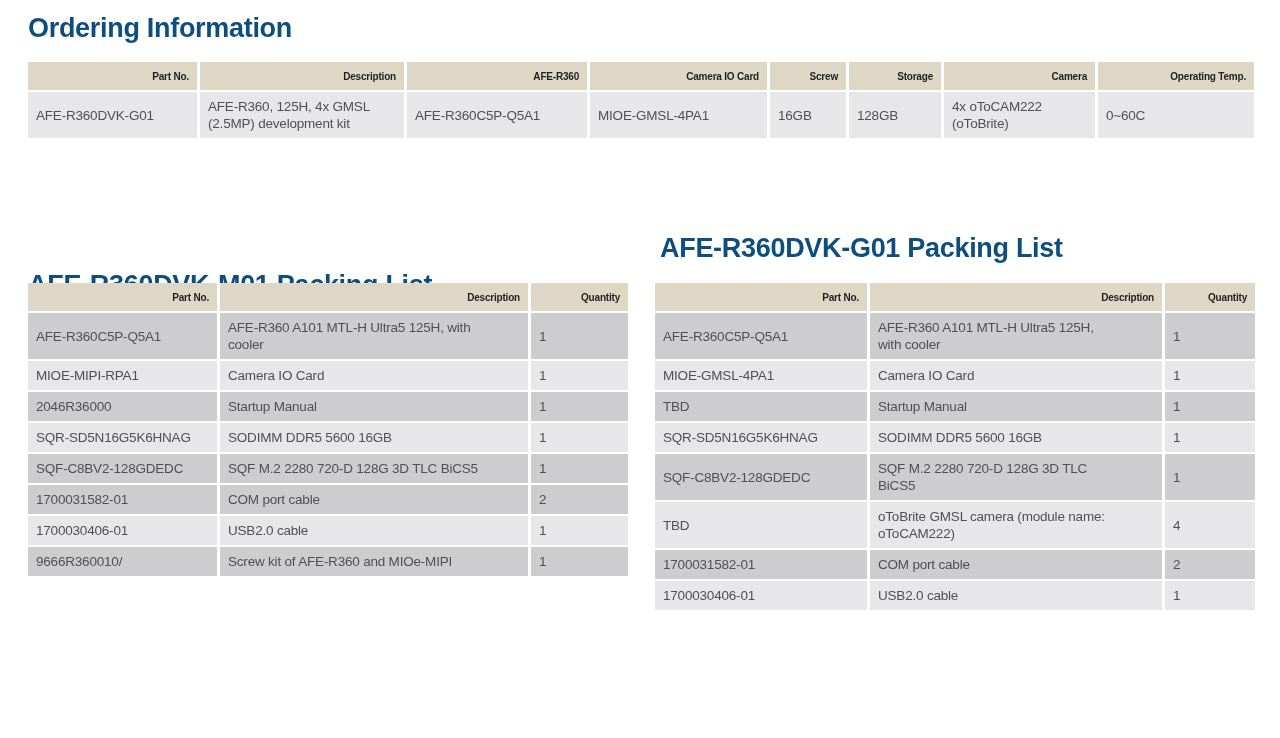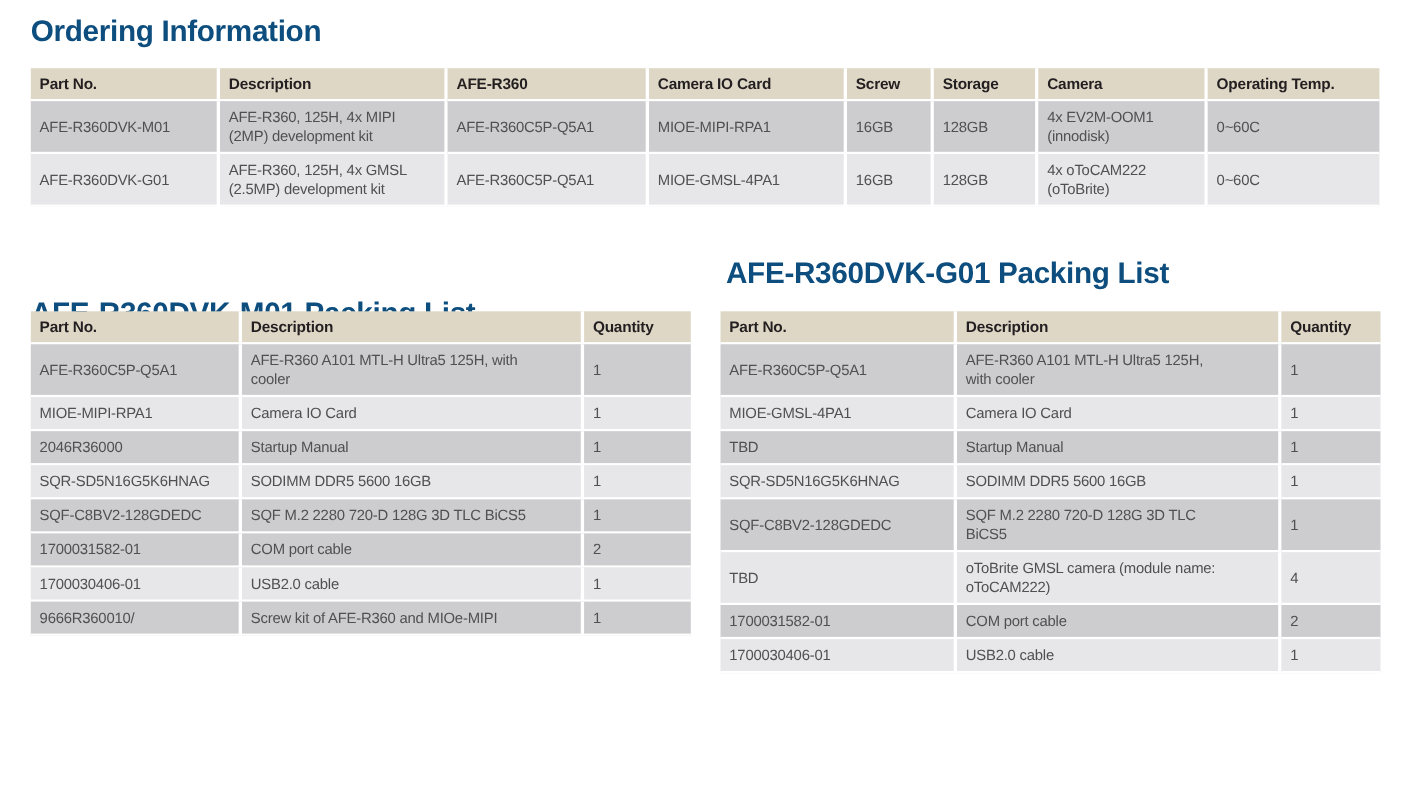--- a/index.html
+++ b/index.html
@@ -45,25 +45,26 @@
     text-align: left;
     vertical-align: middle;
     border-right: 3px solid #ffffff;
     border-bottom: 2px solid #ffffff;
   }
   th:last-child, td:last-child { border-right: none; }
 
   th {
     background: var(--header-bg);
     color: var(--header-text);
-    font-size: 14px;
+    font-size: 10px;
     font-weight: bold;
     letter-spacing: -0.2px;
     height: 30px;
     padding: 0 8px;
+    text-align: right;
   }
   td {
     color: var(--cell-text);
     font-size: 13.5px;
     letter-spacing: -0.2px;
     line-height: 17px;
     padding: 6px 8px;
     white-space: pre-line;
   }
   tr.dark td { background: var(--row-dark); }
@@ -93,32 +94,20 @@
           <th>Description</th>
           <th>AFE-R360</th>
           <th>Camera IO Card</th>
           <th>Screw</th>
           <th>Storage</th>
           <th>Camera</th>
           <th>Operating Temp.</th>
         </tr>
       </thead>
       <tbody>
-        <tr class="dark">
-          <td>AFE-R360DVK-M01</td>
-          <td>AFE-R360, 125H, 4x MIPI
-(2MP) development kit</td>
-          <td>AFE-R360C5P-Q5A1</td>
-          <td>MIOE-MIPI-RPA1</td>
-          <td>16GB</td>
-          <td>128GB</td>
-          <td>4x EV2M-OOM1
-(innodisk)</td>
-          <td>0~60C</td>
-        </tr>
         <tr class="light">
           <td>AFE-R360DVK-G01</td>
           <td>AFE-R360, 125H, 4x GMSL
 (2.5MP) development kit</td>
           <td>AFE-R360C5P-Q5A1</td>
           <td>MIOE-GMSL-4PA1</td>
           <td>16GB</td>
           <td>128GB</td>
           <td>4x oToCAM222
 (oToBrite)</td>

